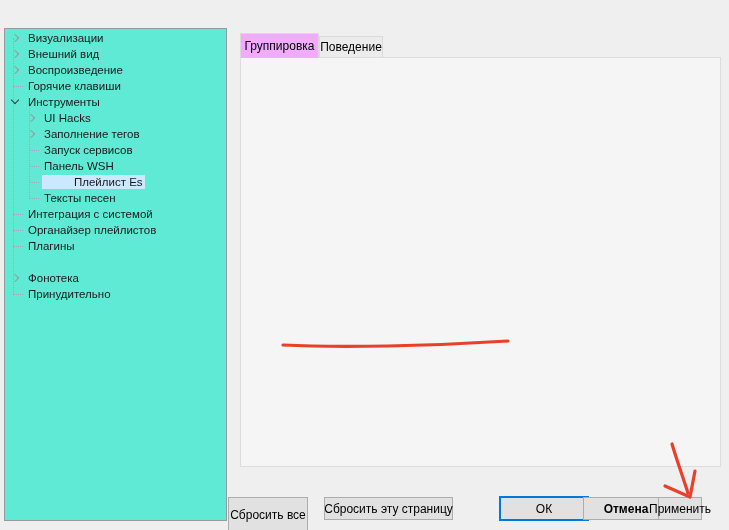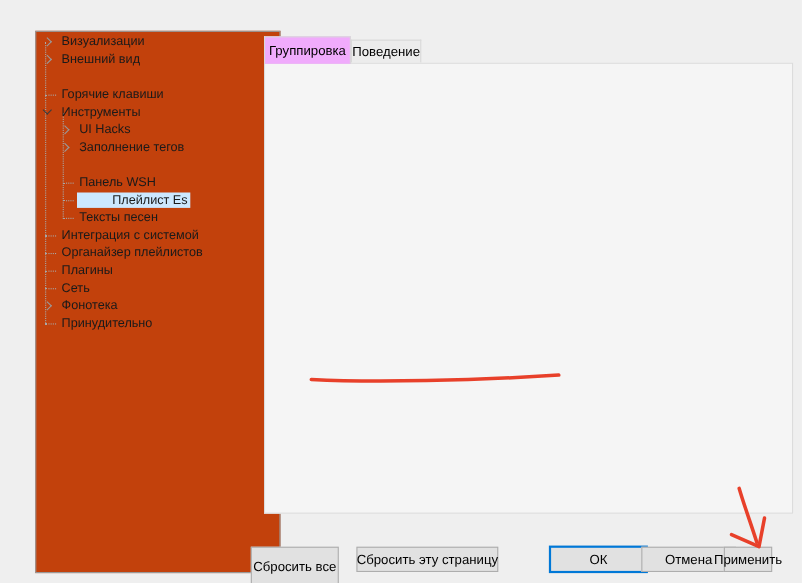--- a/index.html
+++ b/index.html
@@ -7,22 +7,22 @@
   #app{position:relative;width:729px;height:530px;background:#efefef;overflow:hidden;
        font-size:12px;color:#000;}
   
   .titlebar{position:absolute;left:0;top:0;width:729px;height:22px;background:#ffffff;}
   .title{position:absolute;left:3px;top:3px;font-size:12.5px;color:#000;white-space:nowrap;}
   .tbtn{position:absolute;top:0;width:30px;height:22px;display:flex;align-items:center;
         justify-content:center;color:#333;font-size:13px;cursor:default;}
   .tb-help{right:40px;}
   .tb-close{right:4px;}
   
-  .tree{position:absolute;left:4px;top:28px;width:223px;height:493px;background:#c2410c;
-        border:1px solid #999;box-sizing:border-box;margin-left:28px;}
+  .tree{position:absolute;left:4px;top:28px;width:223px;height:493px;background:#5eead4;
+        border:1px solid #999;box-sizing:border-box;}
   .trow{position:absolute;left:1px;right:1px;height:16px;display:flex;align-items:center;
         font-size:11.5px;color:#1a1a1a;white-space:nowrap;}
   .trow.l0{padding-left:20px;} .trow.l1{padding-left:36px;}
   .tlabel{padding:0 2px;line-height:14px;}
   .tlabel.sel{background:#cce8ff;padding-left:32px;}
   .chev{position:absolute;top:5px;width:5px;height:5px;border:solid #9a9a9a;
         border-width:1.5px 1.5px 0 0;}
   .chev.right{transform:rotate(45deg);}
   .chev.down{border-color:#3c3c3c;transform:rotate(135deg);top:3px;}
   .chev.p0{left:6px;} .chev.p1{left:22px;}
@@ -74,36 +74,44 @@
     <div class="vline" style="left:24px;top:74px;height:96px;"></div>
 
     <div class="trow l0" style="top:1px">
         <span class="chev right p0"></span>
         <span class="tlabel">Визуализации</span>
       </div>
     <div class="trow l0" style="top:17px">
         <span class="chev right p0"></span>
         <span class="tlabel">Внешний вид</span>
       </div>
+    <div class="trow l0" style="top:33px">
+        <span class="chev right p0"></span>
+        <span class="tlabel">Воспроизведение</span>
+      </div>
     <div class="trow l0" style="top:49px">
         <span class="conn p0"></span>
         <span class="tlabel">Горячие клавиши</span>
       </div>
     <div class="trow l1" style="top:81px">
         <span class="chev right p1"></span>
         <span class="tlabel">UI Hacks</span>
       </div>
     <div class="trow l0" style="top:65px">
         <span class="chev down p0"></span>
         <span class="tlabel">Инструменты</span>
       </div>
     <div class="trow l1" style="top:97px">
         <span class="chev right p1"></span>
         <span class="tlabel">Заполнение тегов</span>
       </div>
+    <div class="trow l1" style="top:113px">
+        <span class="conn p1"></span>
+        <span class="tlabel">Запуск сервисов</span>
+      </div>
     <div class="trow l1" style="top:129px">
         <span class="conn p1"></span>
         <span class="tlabel">Панель WSH</span>
       </div>
     <div class="trow l1" style="top:145px">
         <span class="conn p1"></span>
         <span class="tlabel sel">Плейлист Es</span>
       </div>
     <div class="trow l1" style="top:161px">
         <span class="conn p1"></span>
@@ -113,24 +121,20 @@
         <span class="conn p0"></span>
         <span class="tlabel">Интеграция с системой</span>
       </div>
     <div class="trow l0" style="top:193px">
         <span class="conn p0"></span>
         <span class="tlabel">Органайзер плейлистов</span>
       </div>
     <div class="trow l0" style="top:209px">
         <span class="conn p0"></span>
         <span class="tlabel">Плагины</span>
-      </div>
-    <div class="trow l0" style="top:225px">
-        <span class="conn p0"></span>
-        <span class="tlabel">Сеть</span>
       </div>
     <div class="trow l0" style="top:241px">
         <span class="chev right p0"></span>
         <span class="tlabel">Фонотека</span>
       </div>
     <div class="trow l0" style="top:257px">
         <span class="conn p0"></span>
         <span class="tlabel">Принудительно</span>
       </div>
   </div>
@@ -188,21 +192,21 @@
   </div>
   <div class="combo gray" style="left:281px;top:373px;width:164px;height:23px;">
     <span>Отключить только для</span>
     <span class="cchev" style="top:8px;"></span>
   </div>
   <input class="tinput" style="left: 452px; top: 370px; width: 215px; height: 23px;" value="Фонотека">
 
   <div class="btn std" style="left:228px;top:497px;width:80px;height:36px;">Сбросить все</div>
   <div class="btn std" style="left:324px;top:497px;width:129px;height:23px;">Сбросить эту страницу</div>
   <div class="btn std ok" style="left:499px;top:496px;width:90px;height:25px;text-align:center;">ОК</div>
-  <div class="btn std" style="left:583px;top:497px;width:86px;height:23px;">Отмена</div>
+  <div class="btn std" style="left:583px;top:497px;width:86px;height:23px;font-weight:bold;">Отмена</div>
   <div class="btn std" style="left:658px;top:497px;width:44px;height:23px;">Применить</div>
 
   <svg class="annot" viewBox="0 0 729 530">
     <path d="M283 345 C 340 348, 430 346, 508 341" stroke="#e8402a" stroke-width="3.2" fill="none" stroke-linecap="round"></path>
     <path d="M672 444 C 677 461, 683 477, 688 493" stroke="#e8402a" stroke-width="3.2" fill="none" stroke-linecap="round"></path>
     <path d="M665 486 L 690 497 L 695 471" stroke="#e8402a" stroke-width="3.2" fill="none" stroke-linecap="round" stroke-linejoin="round"></path>
   </svg>
 
 </div>
 

